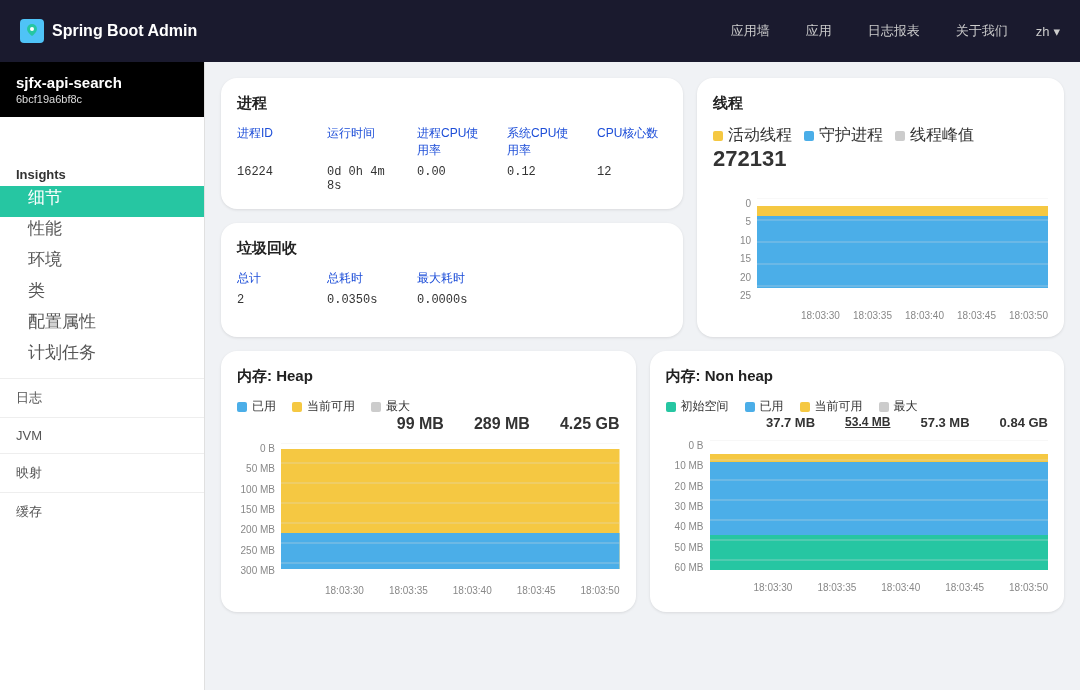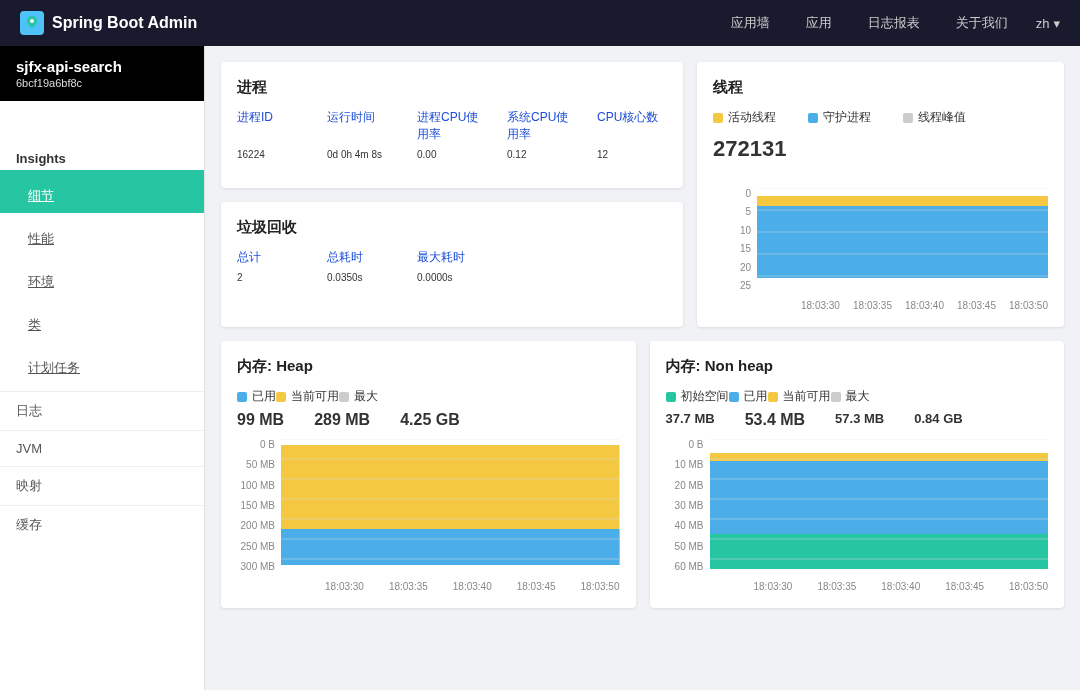--- a/index.html
+++ b/index.html
@@ -1,21 +1,21 @@
 <!DOCTYPE html>
 <html><head>
   <meta charset="utf-8">
   <style>
     * { box-sizing: border-box; margin: 0; padding: 0; }
     body { font-family: -apple-system, BlinkMacSystemFont, 'Segoe UI', Arial, sans-serif; background: #f0f2f5; font-size: 13px; color: #333; }
 
     
     .top-nav {
       background: #1a1a2e;
-      height: 46px;
+      height: 62px;
       display: flex;
       align-items: center;
       padding: 0 20px;
       color: #fff;
       gap: 20px;
     }
     .top-nav .brand {
       display: flex;
       align-items: center;
       gap: 8px;
@@ -80,25 +80,24 @@
       padding: 6px 0;
       margin-top: 36px;
     }
     .sidebar-group-label {
       font-size: 13px;
       font-weight: 600;
       color: #333;
       padding: 8px 16px 4px;
     }
     .sidebar-item {
-      padding: 17px 16px 8px 28px;
+      padding: 0 16px 8px 28px;
       cursor: pointer;
       color: #555;
-      font-size: 13px;
-      text-decoration: underline;
+      font-size: 17px;
     }
     .sidebar-item.active {
       background: #26c6a2;
       color: #fff;
     }
     .sidebar-top-item {
       padding: 10px 16px;
       cursor: pointer;
       color: #555;
       font-size: 13px;
@@ -116,21 +115,21 @@
     }
 
     
     .cards-row {
       display: flex;
       gap: 14px;
     }
 
     .card {
       background: #fff;
-      border-radius: 4px;
+      border-radius: 16px;
       box-shadow: 0 1px 3px rgba(0,0,0,0.1);
       padding: 16px;
     }
     .card-title {
       font-size: 15px;
       font-weight: 600;
       margin-bottom: 12px;
       color: #222;
     }
 
@@ -141,34 +140,34 @@
     .table-headers {
       display: flex;
       gap: 20px;
       color: #1d4ed8;
       font-size: 12px;
       margin-bottom: 6px;
     }
     .table-values {
       display: flex;
       gap: 20px;
-      font-size: 10px;
+      font-size: 12px;
       font-weight: 500;
+      font-family: Liberation Mono, monospace;
     }
     .col { min-width: 70px; }
 
     
     .card-gc { flex: 1; }
 
     
     .thread-legend {
       display: flex;
-      gap: 32px;
-      margin-bottom: 10px;
-      font-size: 12px;
+      gap: 12px;
+      font-size: 16px;
     }
     .legend-item {
       display: flex;
       align-items: center;
       gap: 5px;
     }
     .legend-dot {
       width: 10px;
       height: 10px;
       border-radius: 2px;
@@ -192,28 +191,28 @@
       height: 140px;
     }
     .chart-small {
       height: 110px;
     }
     svg.chart { width: 100%; height: 100%; }
 
     
     .memory-legend {
       display: flex;
-      gap: 0;
-      margin-bottom: 6px;
+      gap: 16px;
       font-size: 12px;
     }
     .memory-stats {
       display: flex;
       gap: 30px;
       margin-bottom: 10px;
+      justify-content: flex-end;
     }
     .memory-stat { text-align: center; }
     .memory-stat .val { font-size: 16px; font-weight: 600; }
 
     .y-axis-labels {
       position: absolute;
       left: 0;
       top: 0;
       bottom: 20px;
       display: flex;
@@ -268,20 +267,21 @@
       <div class="app-name">sjfx-api-search</div>
       <div class="app-id">6bcf19a6bf8c</div>
     </div>
 
     <div class="sidebar-section">
       <div class="sidebar-group-label">Insights</div>
       <div class="sidebar-item active">细节</div>
       <div class="sidebar-item">性能</div>
       <div class="sidebar-item">环境</div>
       <div class="sidebar-item">类</div>
+      <div class="sidebar-item">配置属性</div>
       <div class="sidebar-item">计划任务</div>
     </div>
 
     <div class="sidebar-top-item">日志</div>
     <div class="sidebar-top-item">JVM</div>
     <div class="sidebar-top-item">映射</div>
     <div class="sidebar-top-item">缓存</div>
   </aside>
 
   <main class="main-content">
@@ -475,21 +475,21 @@
             <div class="legend-dot" style="background:#ccc;"></div>
             <span>最大</span>
           </div>
         </div>
 
         <div class="memory-stats">
           <div class="memory-stat">
             <div class="val" style="font-size:13px;">37.7 MB</div>
           </div>
           <div class="memory-stat">
-            <div class="val" style="font-size:16px;">53.4 MB</div>
+            <div class="val" style="font-size:12px;text-decoration:underline;">53.4 MB</div>
           </div>
           <div class="memory-stat">
             <div class="val" style="font-size:13px;">57.3 MB</div>
           </div>
           <div class="memory-stat">
             <div class="val" style="font-size:13px;">0.84 GB</div>
           </div>
         </div>
 
         <div class="chart-with-axis">

